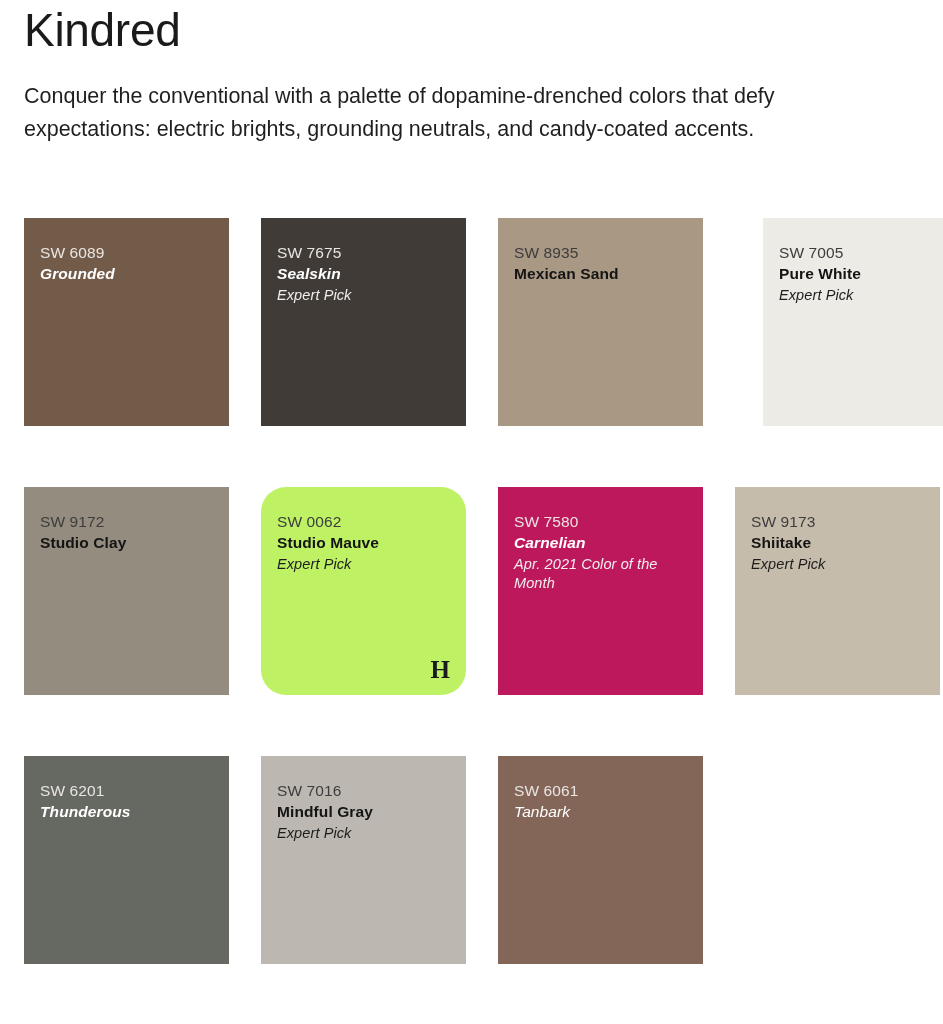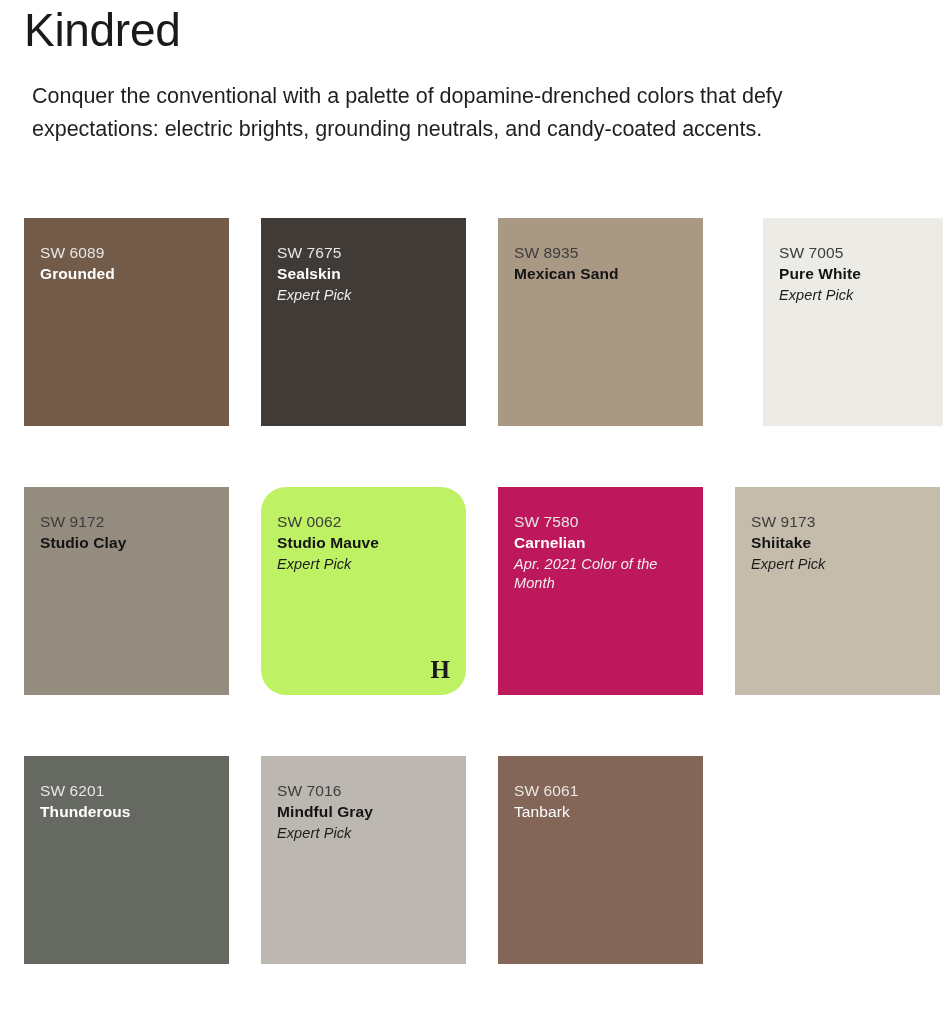--- a/index.html
+++ b/index.html
@@ -34,21 +34,21 @@
     color: #1a1a1a;
     margin: 0;
     padding-top: 2px;
     letter-spacing: -0.3px;
   }
   .page-desc {
     font-size: 21.5px;
     font-weight: 400;
     line-height: 33px;
     color: #1f1f1f;
-    margin: 22px 0 0 8px;
+    margin: 22px 0 0 0;
     max-width: 880px;
   }
 
   
   .swatch-grid {
     margin-top: 72px;
     display: grid;
     grid-template-columns: repeat(4, 205px);
     column-gap: 32px;
     row-gap: 61px;
@@ -82,21 +82,21 @@
     font-size: 14.5px;
     font-style: italic;
     font-weight: 400;
     line-height: 19px;
     letter-spacing: 0.1px;
     margin-top: 1px;
     max-width: 168px;
   }
 
   .swatch.on-dark .swatch-code { color: #e8e5e2; }
-  .swatch.on-dark .swatch-name { color: #ffffff; }
+  .swatch.on-dark .swatch-name { color: #ffffff; font-style: italic; }
   .swatch.on-dark .swatch-tag  { color: #f0eeec; }
 
   .swatch.on-light .swatch-code { color: #3d3d3d; }
   .swatch.on-light .swatch-name { color: #141414; }
   .swatch.on-light .swatch-tag  { color: #1c1c1c; }
 
   .swatch-badge {
     position: absolute;
     right: 16px;
     bottom: 12px;

